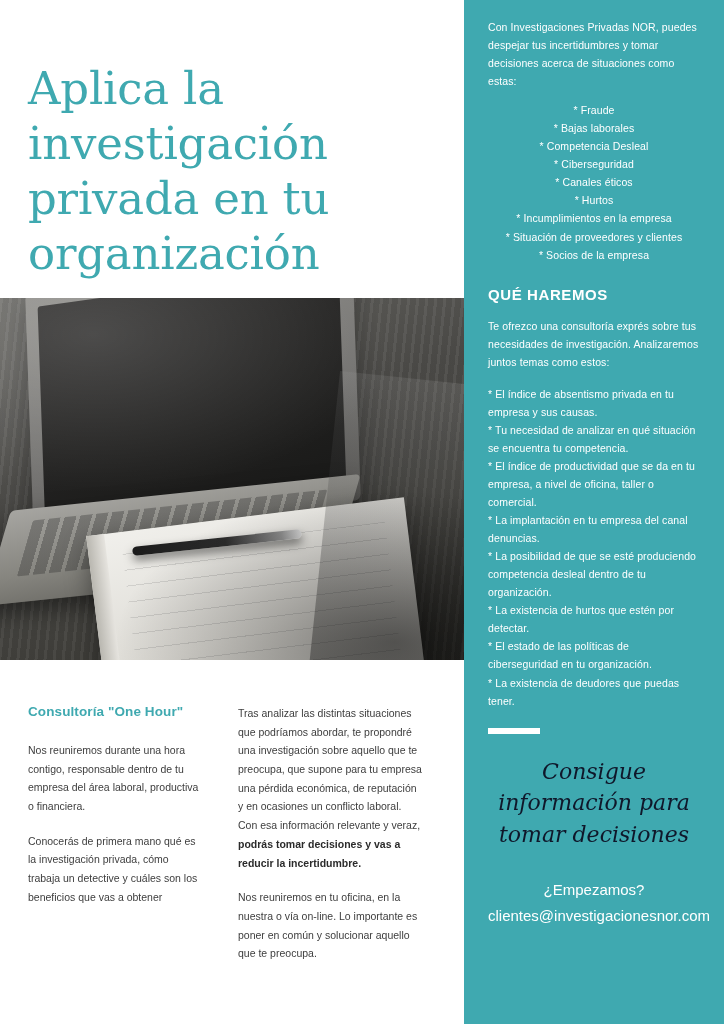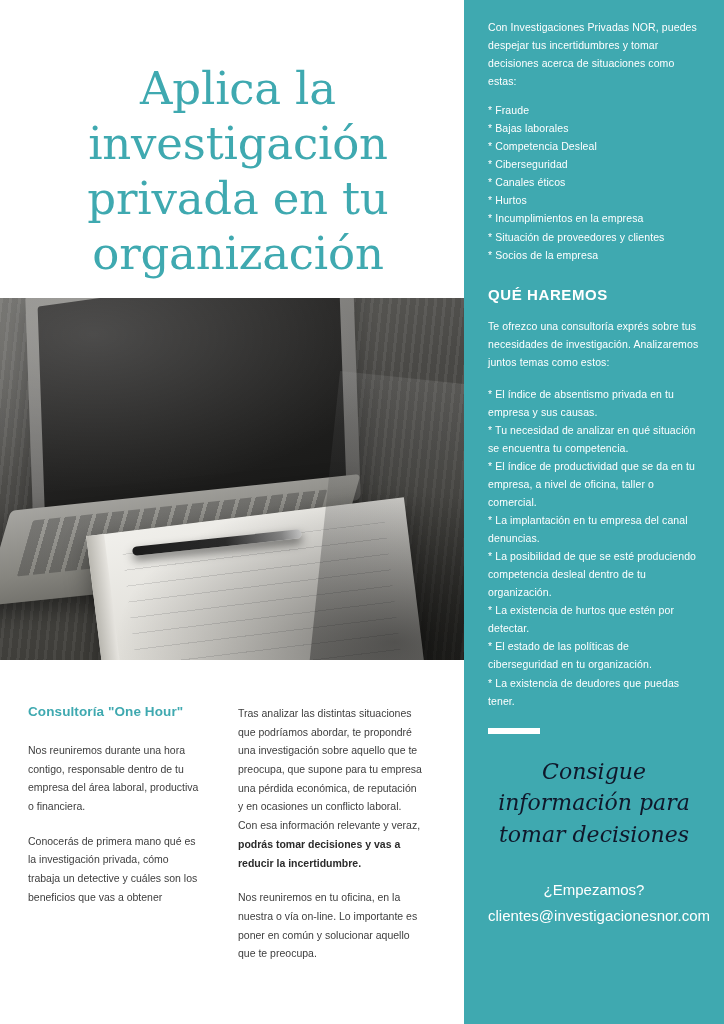--- a/index.html
+++ b/index.html
@@ -31,20 +31,21 @@
   .right-intro {
     font-size: 10.5px;
     line-height: 1.72;
     margin: 0 0 11px 0;
     letter-spacing: .1px;
   }
   .bullet-list {
     margin: 4px 0 22px 0;
     padding: 0;
     list-style: none;
+    text-align: center;
   }
   .bullet-list li {
     font-size: 10.5px;
     line-height: 1.72;
     letter-spacing: .1px;
   }
   .right-heading {
     font-size: 15px;
     font-weight: bold;
     letter-spacing: .6px;
@@ -95,21 +96,20 @@
 
   
   .left-col {
     position: absolute;
     top: 0; left: 0;
     width: 464px; height: 1024px;
   }
   .title-block {
     padding: 62px 16px 0 28px;
     height: 298px;
-    text-align: center;
   }
   .main-title {
     font-family: "DejaVu Serif", serif;
     font-size: 45px;
     line-height: 1.22;
     color: #3fa9b0;
     margin: 0;
     font-weight: normal;
     letter-spacing: -.2px;
   }

